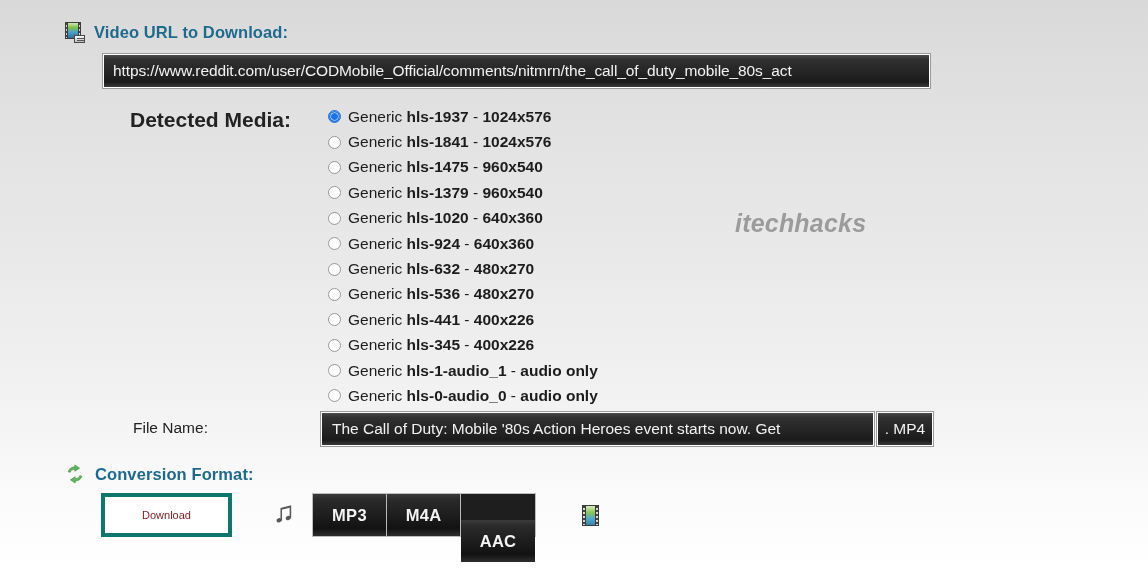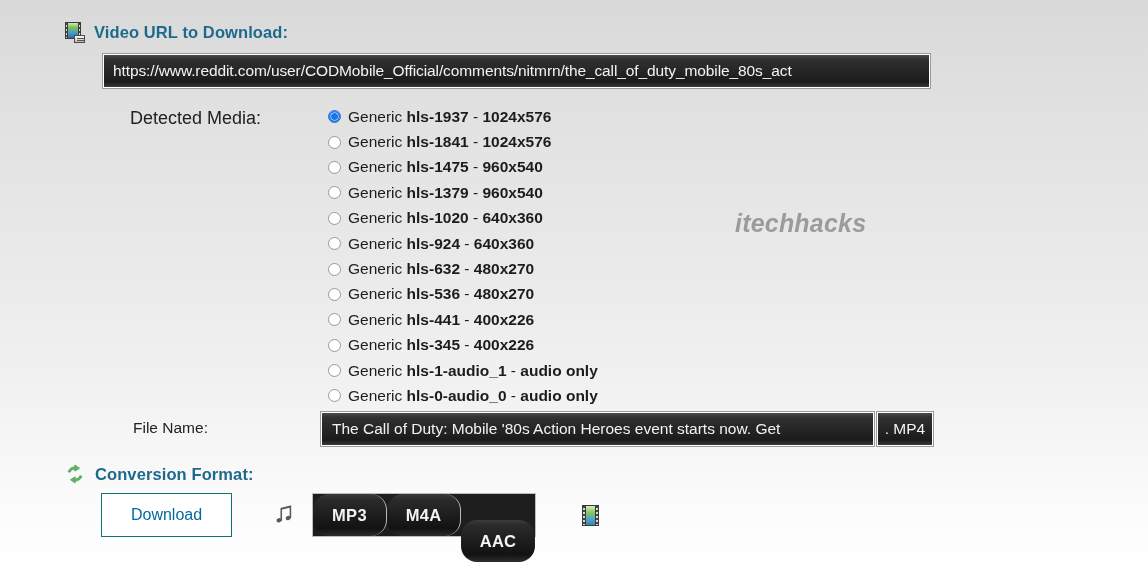--- a/index.html
+++ b/index.html
@@ -142,23 +142,24 @@
     height: 34px;
     padding: 0 9px;
     letter-spacing: -0.1px;
   }
 
   
   #label-detected {
     position: absolute;
     left: 130px;
     top: 108px;
-    font-size: 18px;
+    font-size: 21px;
     color: #222;
     white-space: nowrap;
+    font-weight: bold;
   }
 
   #media-list {
     position: absolute;
     left: 328px;
     top: 104px;
     width: 420px;
   }
   .media-row {
     display: flex;
@@ -248,27 +249,27 @@
     left: 101px;
     top: 493px;
     display: flex;
     align-items: center;
   }
 
   #download-button {
     width: 131px;
     height: 44px;
     background: #ffffff;
-    border: 1px solid #0f766e;
+    border: 4px solid #0f766e;
     box-sizing: border-box;
     display: flex;
     align-items: center;
     justify-content: center;
-    font-size: 16px;
-    color: #0369a1;
+    font-size: 11px;
+    color: #7f1d1d;
     cursor: pointer;
   }
 
   .music-icon {
     width: 22px;
     height: 24px;
     margin-left: 41px;
     margin-right: 17px;
     flex: 0 0 auto;
   }
@@ -288,21 +289,20 @@
     padding: 12px 12px;
     height: 42px;
     background: linear-gradient(to bottom, #3b3b3b 0%, #2a2a2a 14%, #1d1d1d 52%, #121212 82%, #2e2e2e 100%);
     color: #f4f4f4;
     font-size: 16.5px;
     font-weight: bold;
     letter-spacing: 0.3px;
     border-right: 1px solid #b9b9b9;
     box-sizing: border-box;
     cursor: pointer;
-    border-radius: 16px;
   }
   .format-btn:last-child { border-right: none; margin-top: 26px; }
 
   .video-icon-wrap {
     margin-left: 46px;
     margin-right: 19px;
     display: flex;
     align-items: center;
   }
 </style>

